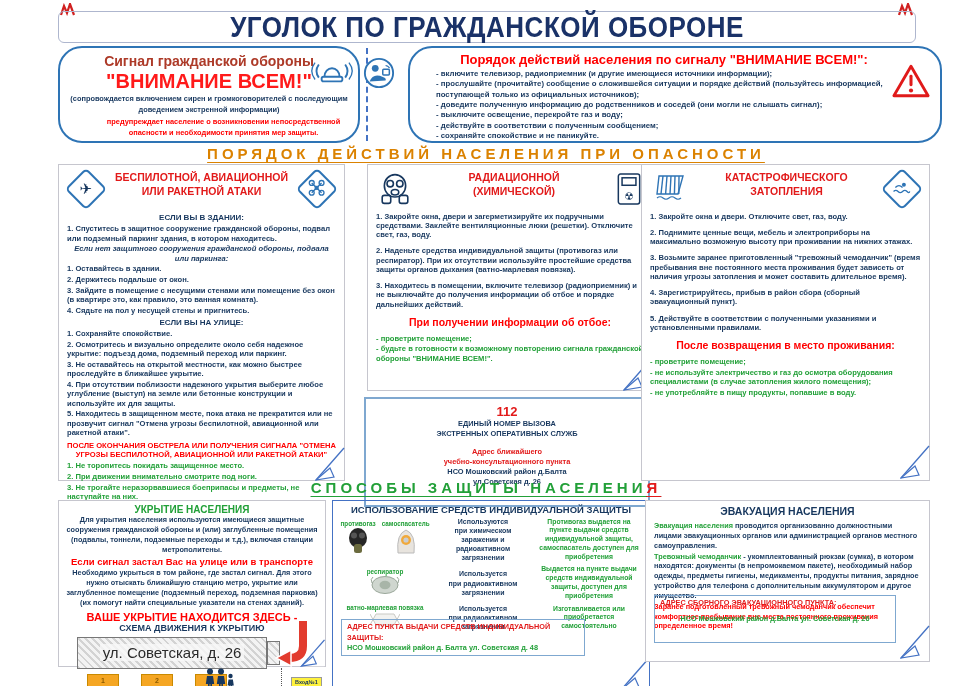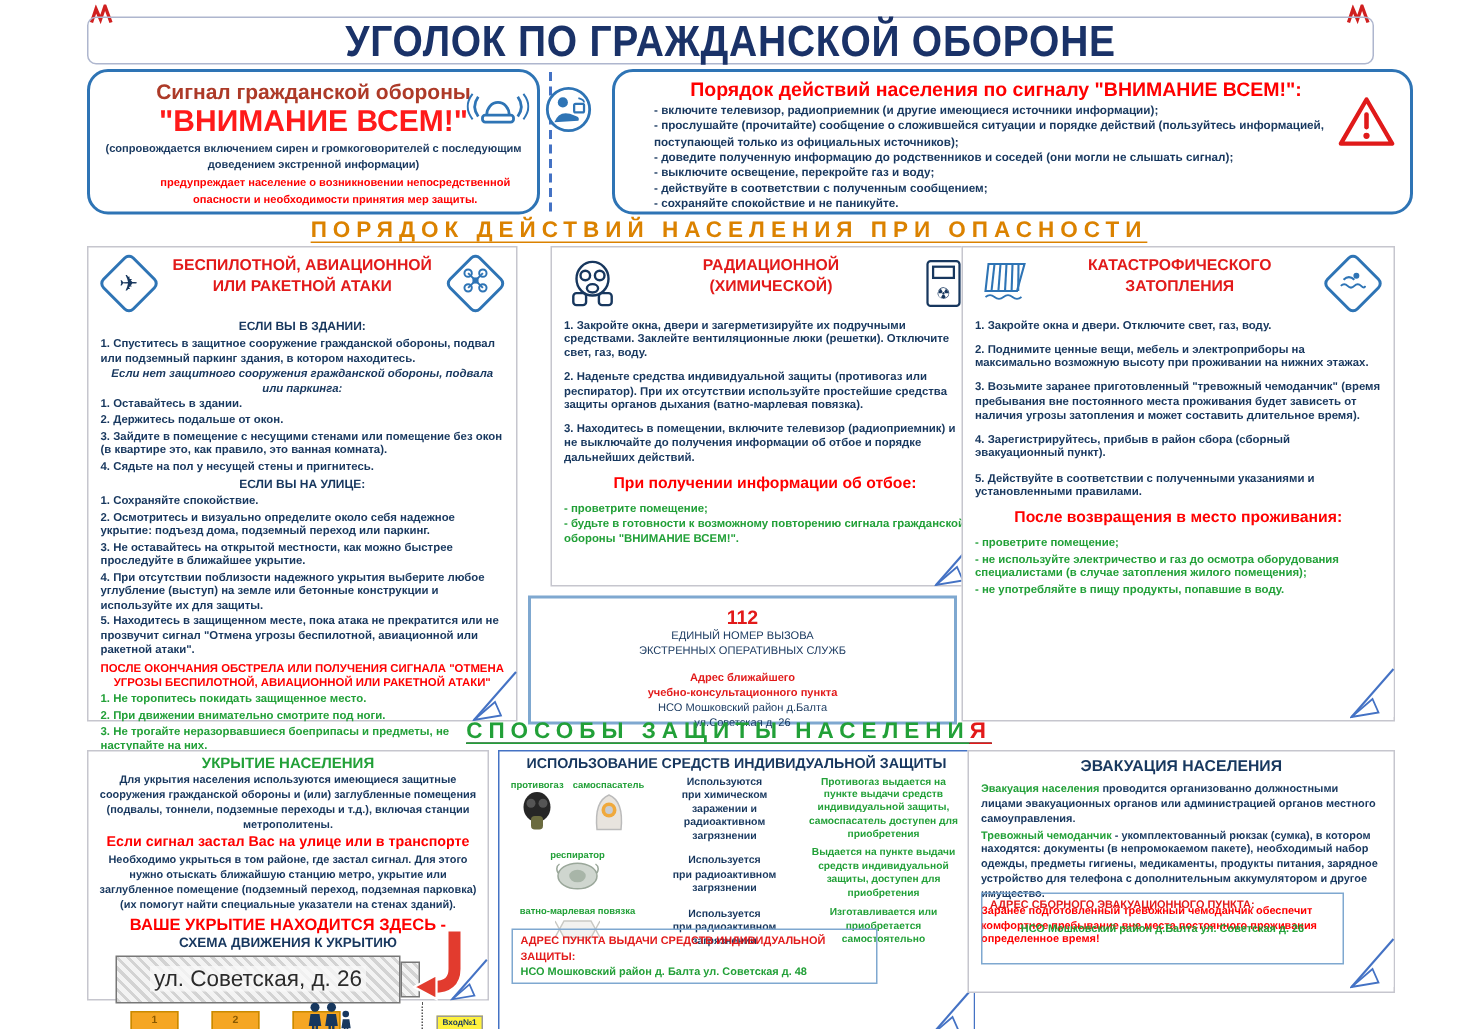--- a/index.html
+++ b/index.html
@@ -6,21 +6,21 @@
   .poster{position:relative;width:972px;height:686px;background:#fff;overflow:hidden;
     font-family:"Liberation Sans",sans-serif;}
   .abs{position:absolute;}
 
   
   .header-box{left:58px;top:11px;width:856px;height:30px;border:1.5px solid #AEB6CE;border-radius:6px;
     display:flex;align-items:center;justify-content:center;}
   .header-title{font-size:26px;font-weight:bold;color:#1A3268;letter-spacing:.5px;transform:scaleY(1.12);white-space:nowrap;}
 
   
-  .panel-round{border:2px solid #2E74B5;border-radius:14px;background:#fff;box-sizing:border-box;}
+  .panel-round{border:2px solid #2E74B5;border-radius:24px;background:#fff;box-sizing:border-box;}
   .signal-panel{left:58px;top:46px;width:302px;height:97px;text-align:center;padding:5px 10px 0;}
   .sig-title{font-size:14px;font-weight:bold;color:#AD3A28;}
   .sig-name{font-size:20px;font-weight:bold;color:#FF1A1A;margin:1px 0;}
   .sig-note-blue{font-size:7.4px;font-weight:bold;color:#17375E;line-height:1.45;}
   .sig-note-red{font-size:7.4px;font-weight:bold;color:#FF0000;line-height:1.45;margin-top:2px;margin-left:29px;}
   .divider-dashed{left:366px;top:48px;height:93px;width:0;border-left:2px dashed #4472C4;}
   .proc-panel{left:408px;top:46px;width:534px;height:97px;padding:4px 48px 0 26px;}
   .proc-title{text-align:center;font-size:13px;font-weight:bold;color:#FF0000;margin-bottom:2px;}
   .proc-item{font-size:7.8px;font-weight:bold;color:#17375E;line-height:1.33;}
 
@@ -43,24 +43,24 @@
   .blk.h-red-lg{color:#FF0000;text-align:center;font-size:10.5px;margin:7px 0 5px;}
   .blk.t-green{color:#22A038;}
   .blk.gap{margin-bottom:7px;}
 
   .diamond{width:26px;height:26px;border:2px solid #2E74B5;border-radius:5px;transform:rotate(45deg);
     display:flex;align-items:center;justify-content:center;margin:4px;flex:none;}
   .diamond .in{transform:rotate(-45deg);line-height:1;}
   .glyph-plane{font-size:15px;color:#17375E;font-family:"DejaVu Sans",sans-serif;}
 
   
-  .e112{left:352px;top:397px;width:286px;height:86px;border:2px solid #7FA8D0;box-sizing:border-box;
+  .e112{left:364px;top:397px;width:286px;height:110px;border:2px solid #7FA8D0;box-sizing:border-box;
     text-align:center;padding-top:5px;}
   .e112 .num{font-size:13px;font-weight:bold;color:#E21A1A;}
-  .e112 .bl{font-size:7.4px;font-weight:normal;color:#17375E;line-height:1.35;}
+  .e112 .bl{font-size:7.4px;font-weight:bold;color:#17375E;line-height:1.35;}
   .e112 .rl{font-size:7.4px;font-weight:bold;color:#E21A1A;line-height:1.35;}
   .e112 .sp{height:8px;}
 
   
   .shelter{left:58px;top:500px;width:268px;height:167px;text-align:center;padding:3px 6px 13px;}
   .sh-title{font-size:10px;font-weight:bold;color:#22A038;}
   .sh-blue{font-size:7.3px;font-weight:bold;color:#17375E;line-height:1.35;}
   .sh-red{font-size:9.5px;font-weight:bold;color:#FF0000;margin:2px 0 1px;}
   .sh-here{font-size:11px;font-weight:bold;color:#FF0000;margin-top:3px;}
   .sh-scheme-t{font-size:9px;font-weight:bold;color:#17375E;}

